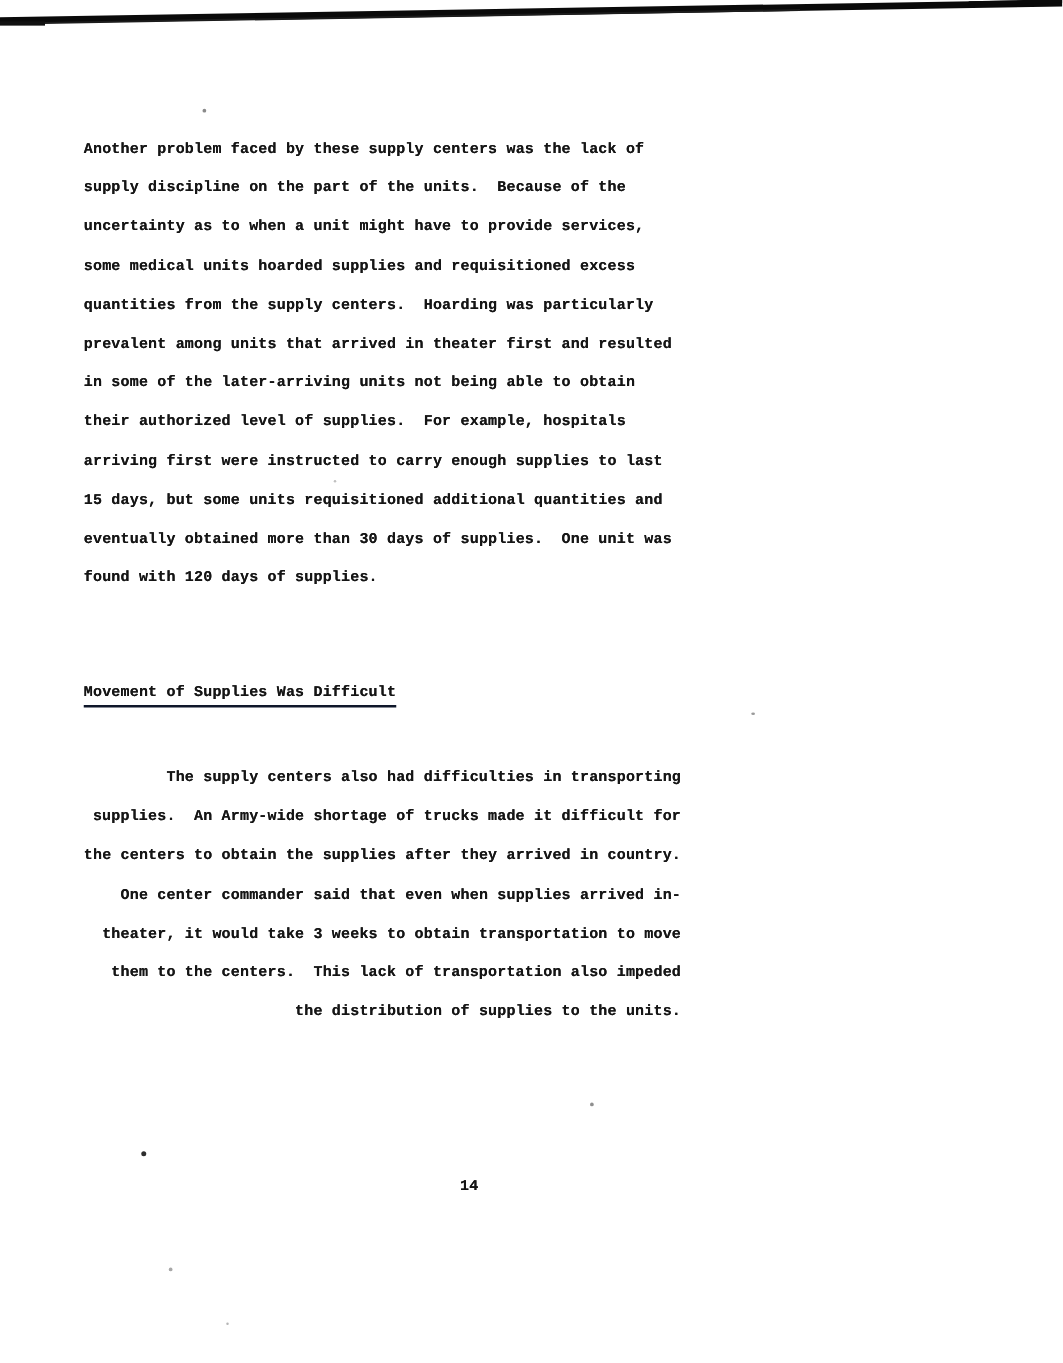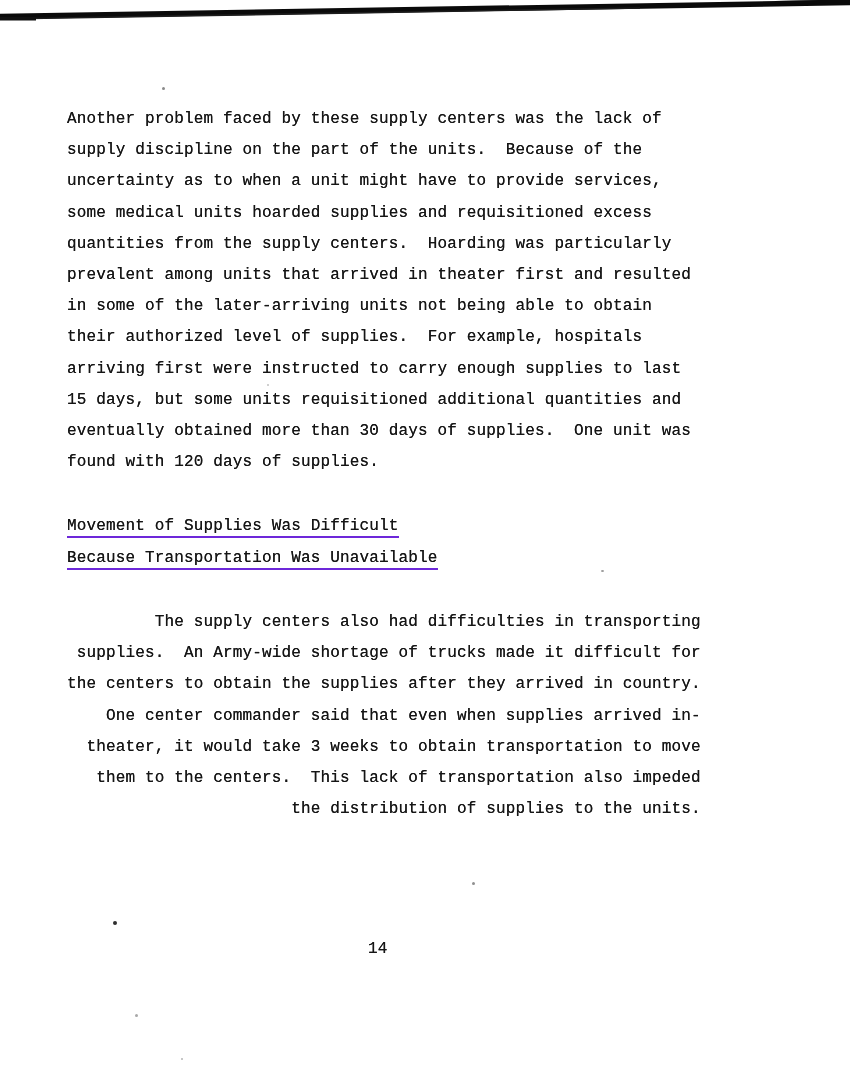--- a/index.html
+++ b/index.html
@@ -9,32 +9,33 @@
     width: 850px;
     height: 1090px;
     background: #ffffff;
     overflow: hidden;
     font-family: "Liberation Mono", "DejaVu Sans Mono", monospace;
     color: #151515;
   }
   .scanline { position: absolute; top: 0; left: 0; }
   .typed {
     position: absolute;
-    font-size: 16px;
-    font-weight: 400;
+    font-size: 12px;
+    font-weight: 700;
     letter-spacing: 0.15px;
     white-space: pre;
     color: #151515;
     text-shadow: 0 0 0.5px rgba(10,10,10,0.85);
   }
   .para { line-height: 31.2px; }
   .heading-line {
     display: inline-block;
     line-height: 20px;
-    border-bottom: 2px solid #6d28d9;
+    border-bottom: 2px solid #0f172a;
+    margin-top: 28px;
   }
   .speck { position: absolute; border-radius: 50%; }
   .speck.s1 { left: 162px; top: 87px;  width: 3px; height: 3px; background: #8a8a8a; }
   .speck.s2 { left: 267px; top: 384px; width: 2px; height: 2px; background: #c0c0c0; }
   .speck.s3 { left: 601px; top: 570px; width: 3px; height: 2px; background: #9a9a9a; }
   .speck.s4 { left: 472px; top: 882px; width: 3px; height: 3px; background: #8f8f8f; }
   .speck.s5 { left: 113px; top: 921px; width: 4px; height: 4px; background: #2e2e2e; }
   .speck.s6 { left: 135px; top: 1014px; width: 3px; height: 3px; background: #a8a8a8; }
   .speck.s7 { left: 181px; top: 1058px; width: 2px; height: 2px; background: #b5b5b5; }
 </style>
@@ -58,21 +59,20 @@
 prevalent among units that arrived in theater first and resulted
 in some of the later-arriving units not being able to obtain
 their authorized level of supplies.  For example, hospitals
 arriving first were instructed to carry enough supplies to last
 15 days, but some units requisitioned additional quantities and
 eventually obtained more than 30 days of supplies.  One unit was
 found with 120 days of supplies.</div>
 
   <div class="typed" style="left:67px; top:516px;"><span class="heading-line">Movement of Supplies Was Difficult</span></div>
 
-  <div class="typed" style="left:67px; top:548px;"><span class="heading-line">Because Transportation Was Unavailable</span></div>
 
   <div class="typed para" style="left:67px; top:607px;text-align:right;">The supply centers also had difficulties in transporting
 supplies.  An Army-wide shortage of trucks made it difficult for
 the centers to obtain the supplies after they arrived in country.
 One center commander said that even when supplies arrived in-
 theater, it would take 3 weeks to obtain transportation to move
 them to the centers.  This lack of transportation also impeded
 the distribution of supplies to the units.</div>
 
   <div class="typed" style="left:368px; top:939px; line-height:20px;">14</div>

